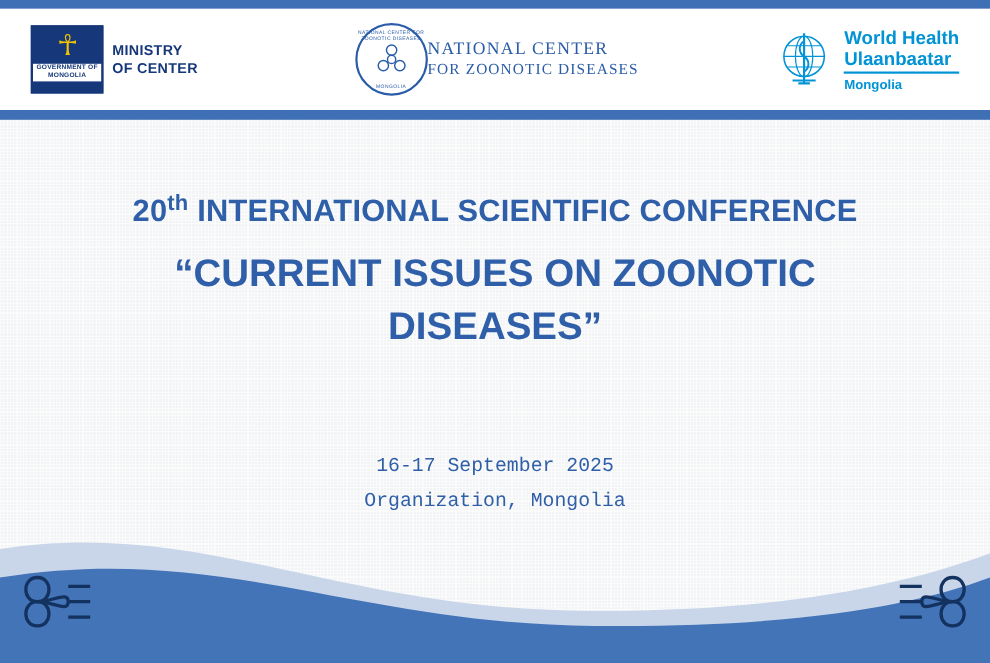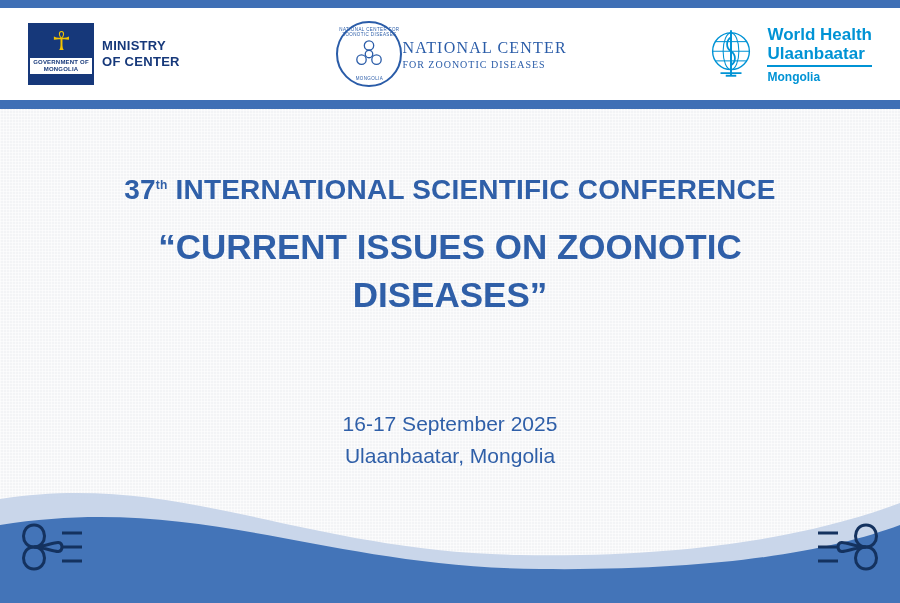--- a/index.html
+++ b/index.html
@@ -143,21 +143,21 @@
   .ncz-names {
     color: #2a5ca8;
   }
   .ncz-names .n1 {
     font-family: "Liberation Serif", serif;
     font-size: 16px;
     letter-spacing: 1.2px;
   }
   .ncz-names .n2 {
     font-family: "Liberation Serif", serif;
-    font-size: 10px;
+    font-size: 14px;
     letter-spacing: 1px;
     margin-top: 2px;
   }
   .logo-who {
     display: flex;
     gap: 8px;
   }
   .who-emblem {
     width: 56px;
     height: 56px;
@@ -191,21 +191,21 @@
     text-align: center;
   }
   .conf-title {
     color: #2f5fa8;
     font-size: 28px;
     font-weight: bold;
     letter-spacing: .2px;
     line-height: 34px;
   }
   .conf-title sup {
-    font-size: 12px;
+    font-size: 20px;
     vertical-align: super;
     margin-top: 44px;
   }
   .conf-theme {
     margin-top: 16px;
     color: #2f5fa8;
     font-size: 35px;
     font-weight: bold;
     line-height: 48px;
     padding: 0 92px;
@@ -213,22 +213,23 @@
   .meta-block {
     position: absolute;
     top: 408px;
     left: 0;
     width: 900px;
     text-align: center;
     color: #2f5fa8;
   }
   .meta-block .date,
   .meta-block .place {
-    font-size: 21px;
+    font-size: 18px;
     line-height: 32px;
+    font-family: Liberation Mono, monospace;
   }
   
   .knot {
     position: absolute;
     bottom: 26px;
     width: 74px;
     height: 60px;
     color: #14325f;
   }
   .knot.left { left: 14px; }
@@ -295,27 +296,27 @@
       </div>
     </div>
 
   </div>
 
   <div class="header-divider"></div>
 
   <div class="body-area"></div>
 
   <div class="title-block">
-    <div class="conf-title"><span>37</span><sup>th</sup><span> INTERNATIONAL SCIENTIFIC CONFERENCE</span></div>
+    <div class="conf-title"><span>20</span><sup>th</sup><span> INTERNATIONAL SCIENTIFIC CONFERENCE</span></div>
     <div class="conf-theme">“CURRENT ISSUES ON ZOONOTIC DISEASES”</div>
   </div>
 
   <div class="meta-block">
     <div class="date">16-17 September 2025</div>
-    <div class="place">Ulaanbaatar, Mongolia</div>
+    <div class="place">Organization, Mongolia</div>
   </div>
 
   <svg class="wave" viewBox="0 0 900 140" preserveAspectRatio="none">
     <path d="M0,36 C180,8 300,88 520,92 C700,95 820,70 900,40 L900,140 L0,140 Z" fill="#c9d6ea"></path>
     <path d="M0,62 C200,30 320,104 540,106 C720,108 830,88 900,62 L900,140 L0,140 Z" fill="#4374b8"></path>
   </svg>
 
   <svg class="knot left" viewBox="0 0 74 60">
     <g fill="none" stroke="#14325f" stroke-width="3">
       <path d="M20,8 C6,8 6,30 20,30 C34,30 34,8 20,8 Z"></path>

